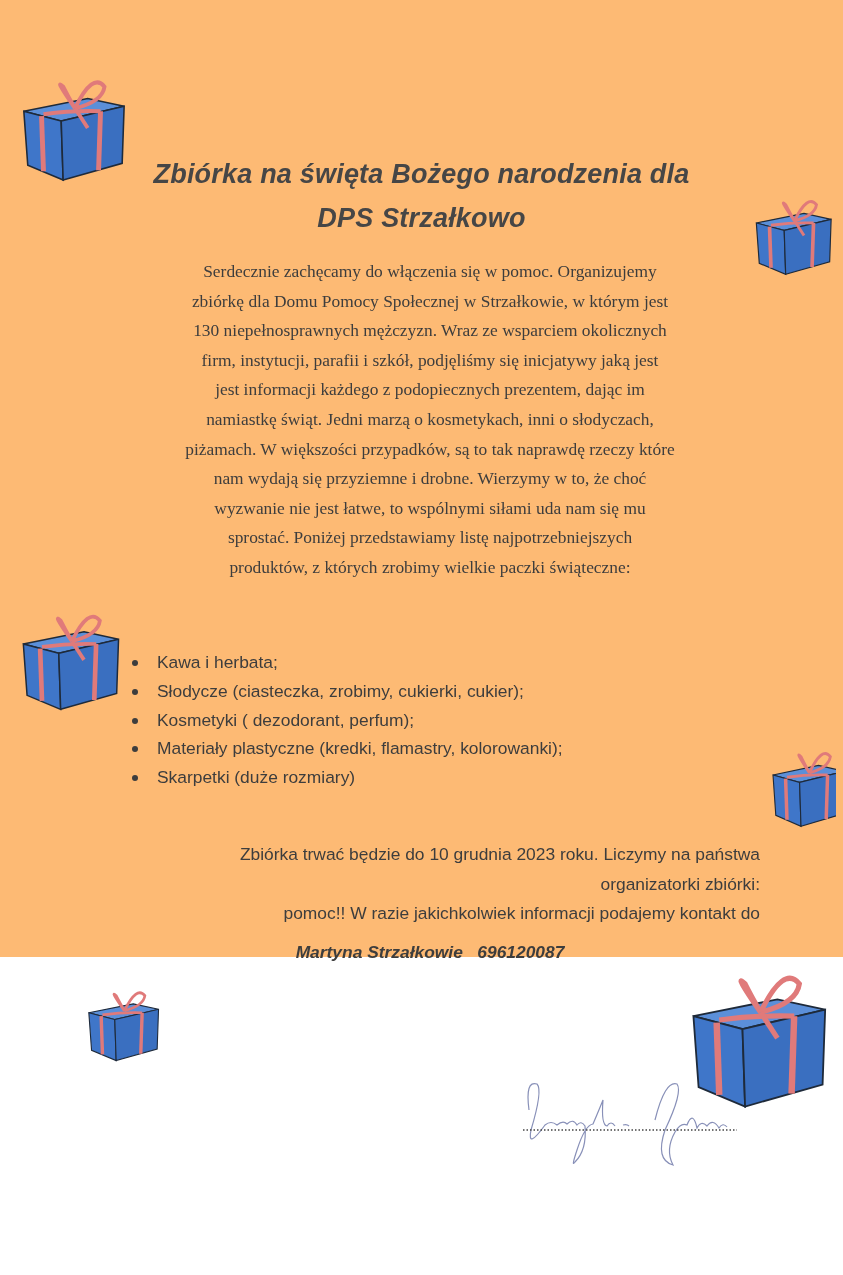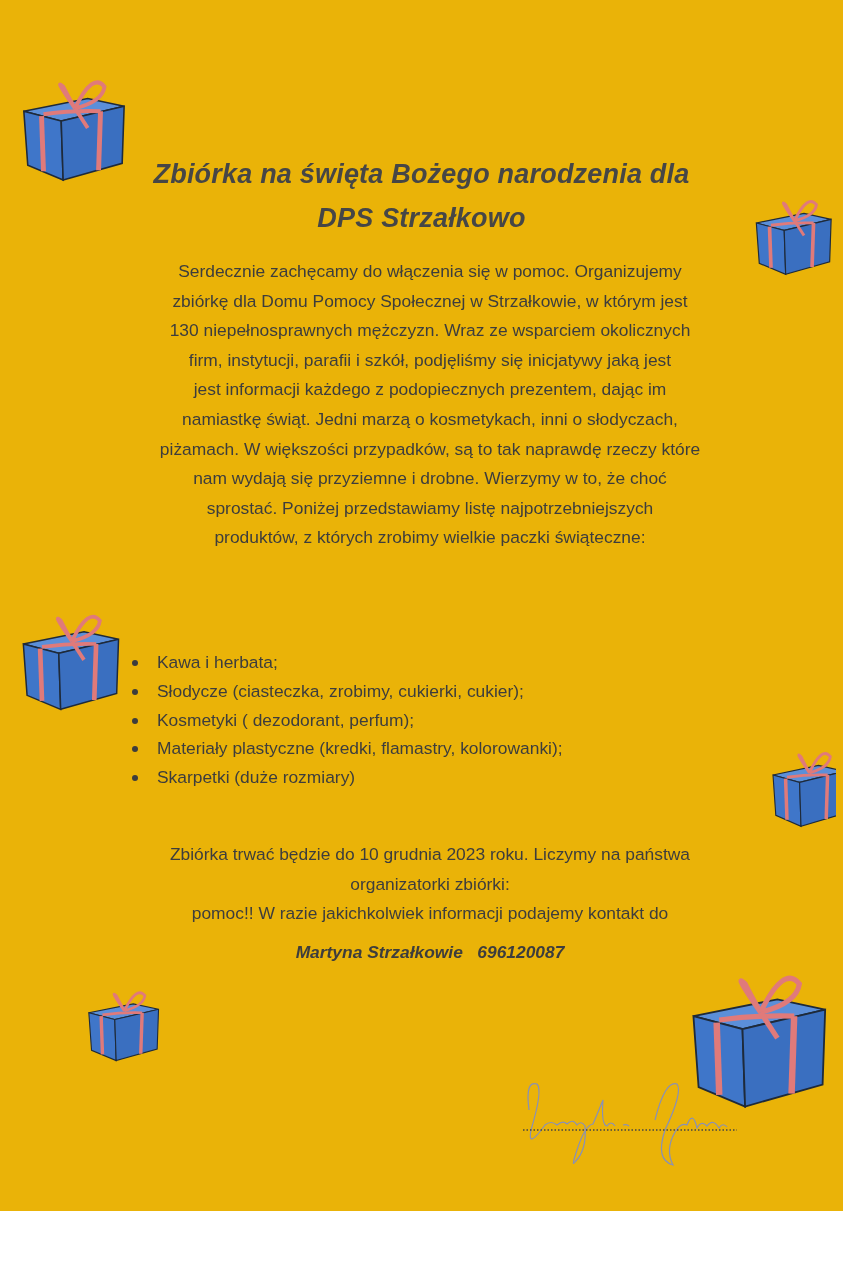--- a/index.html
+++ b/index.html
@@ -11,22 +11,22 @@
       width: 843px;
       height: 1275px;
       position: relative;
       overflow: hidden;
       font-family: "Liberation Sans", "DejaVu Sans", sans-serif;
       color: #3b3b3b;
     }
     .page {
       position: absolute;
       left: 0; top: 0;
-      width: 843px; height: 1211px;
-      background: #eab308;
+      width: 843px; height: 957px;
+      background: #fdba74;
     }
     .title {
       position: absolute;
       left: 0;
       top: 152px;
       width: 843px;
       text-align: center;
       font-weight: bold;
       font-style: italic;
       font-size: 27px;
@@ -38,21 +38,21 @@
     .intro {
       position: absolute;
       left: 100px;
       top: 257px;
       width: 660px;
       text-align: center;
       font-size: 17.4px;
       line-height: 29.6px;
       color: #3d3d3d;
     }
-    .intro span { display: block; white-space: nowrap; }
+    .intro span { display: block; white-space: nowrap; font-family: Liberation Serif, serif; }
     .list {
       position: absolute;
       left: 118px;
       top: 640px;
       margin: 8px;
       padding: 0;
       list-style: none;
       font-size: 17.4px;
       line-height: 28.8px;
       color: #3d3d3d;
@@ -74,21 +74,21 @@
     .outro {
       position: absolute;
       left: 100px;
       top: 840px;
       width: 660px;
       text-align: center;
       font-size: 17.4px;
       line-height: 29.6px;
       color: #3d3d3d;
     }
-    .outro span { display: block; white-space: nowrap; }
+    .outro span { display: block; white-space: nowrap; text-align: right; }
     .contact {
       position: absolute;
       left: 0;
       top: 942px;
       width: 860px;
       text-align: center;
       font-size: 17.4px;
       font-weight: bold;
       font-style: italic;
       color: #3d3d3d;
@@ -201,20 +201,21 @@
 
   <div class="intro">
     <span>Serdecznie zachęcamy do włączenia się w pomoc. Organizujemy</span>
     <span>zbiórkę dla Domu Pomocy Społecznej w Strzałkowie, w którym jest</span>
     <span>130 niepełnosprawnych mężczyzn. Wraz ze wsparciem okolicznych</span>
     <span>firm, instytucji, parafii i szkół, podjęliśmy  się inicjatywy jaką jest</span>
     <span>jest informacji każdego z podopiecznych prezentem, dając im</span>
     <span>namiastkę świąt. Jedni marzą o kosmetykach, inni o słodyczach,</span>
     <span>piżamach. W większości przypadków, są to tak naprawdę rzeczy które</span>
     <span>nam wydają się przyziemne i drobne. Wierzymy w to, że choć</span>
+    <span>wyzwanie nie jest łatwe, to wspólnymi siłami uda nam się mu</span>
     <span>sprostać. Poniżej przedstawiamy listę najpotrzebniejszych</span>
     <span>produktów, z których zrobimy wielkie paczki świąteczne:</span>
   </div>
 
   <ul class="list">
     <li><span class="bullet"></span><span>Kawa i herbata;</span></li>
     <li><span class="bullet"></span><span>Słodycze (ciasteczka, zrobimy, cukierki, cukier);</span></li>
     <li><span class="bullet"></span><span>Kosmetyki ( dezodorant, perfum);</span></li>
     <li><span class="bullet"></span><span>Materiały plastyczne (kredki, flamastry, kolorowanki);</span></li>
     <li><span class="bullet"></span><span>Skarpetki  (duże rozmiary)</span></li>

